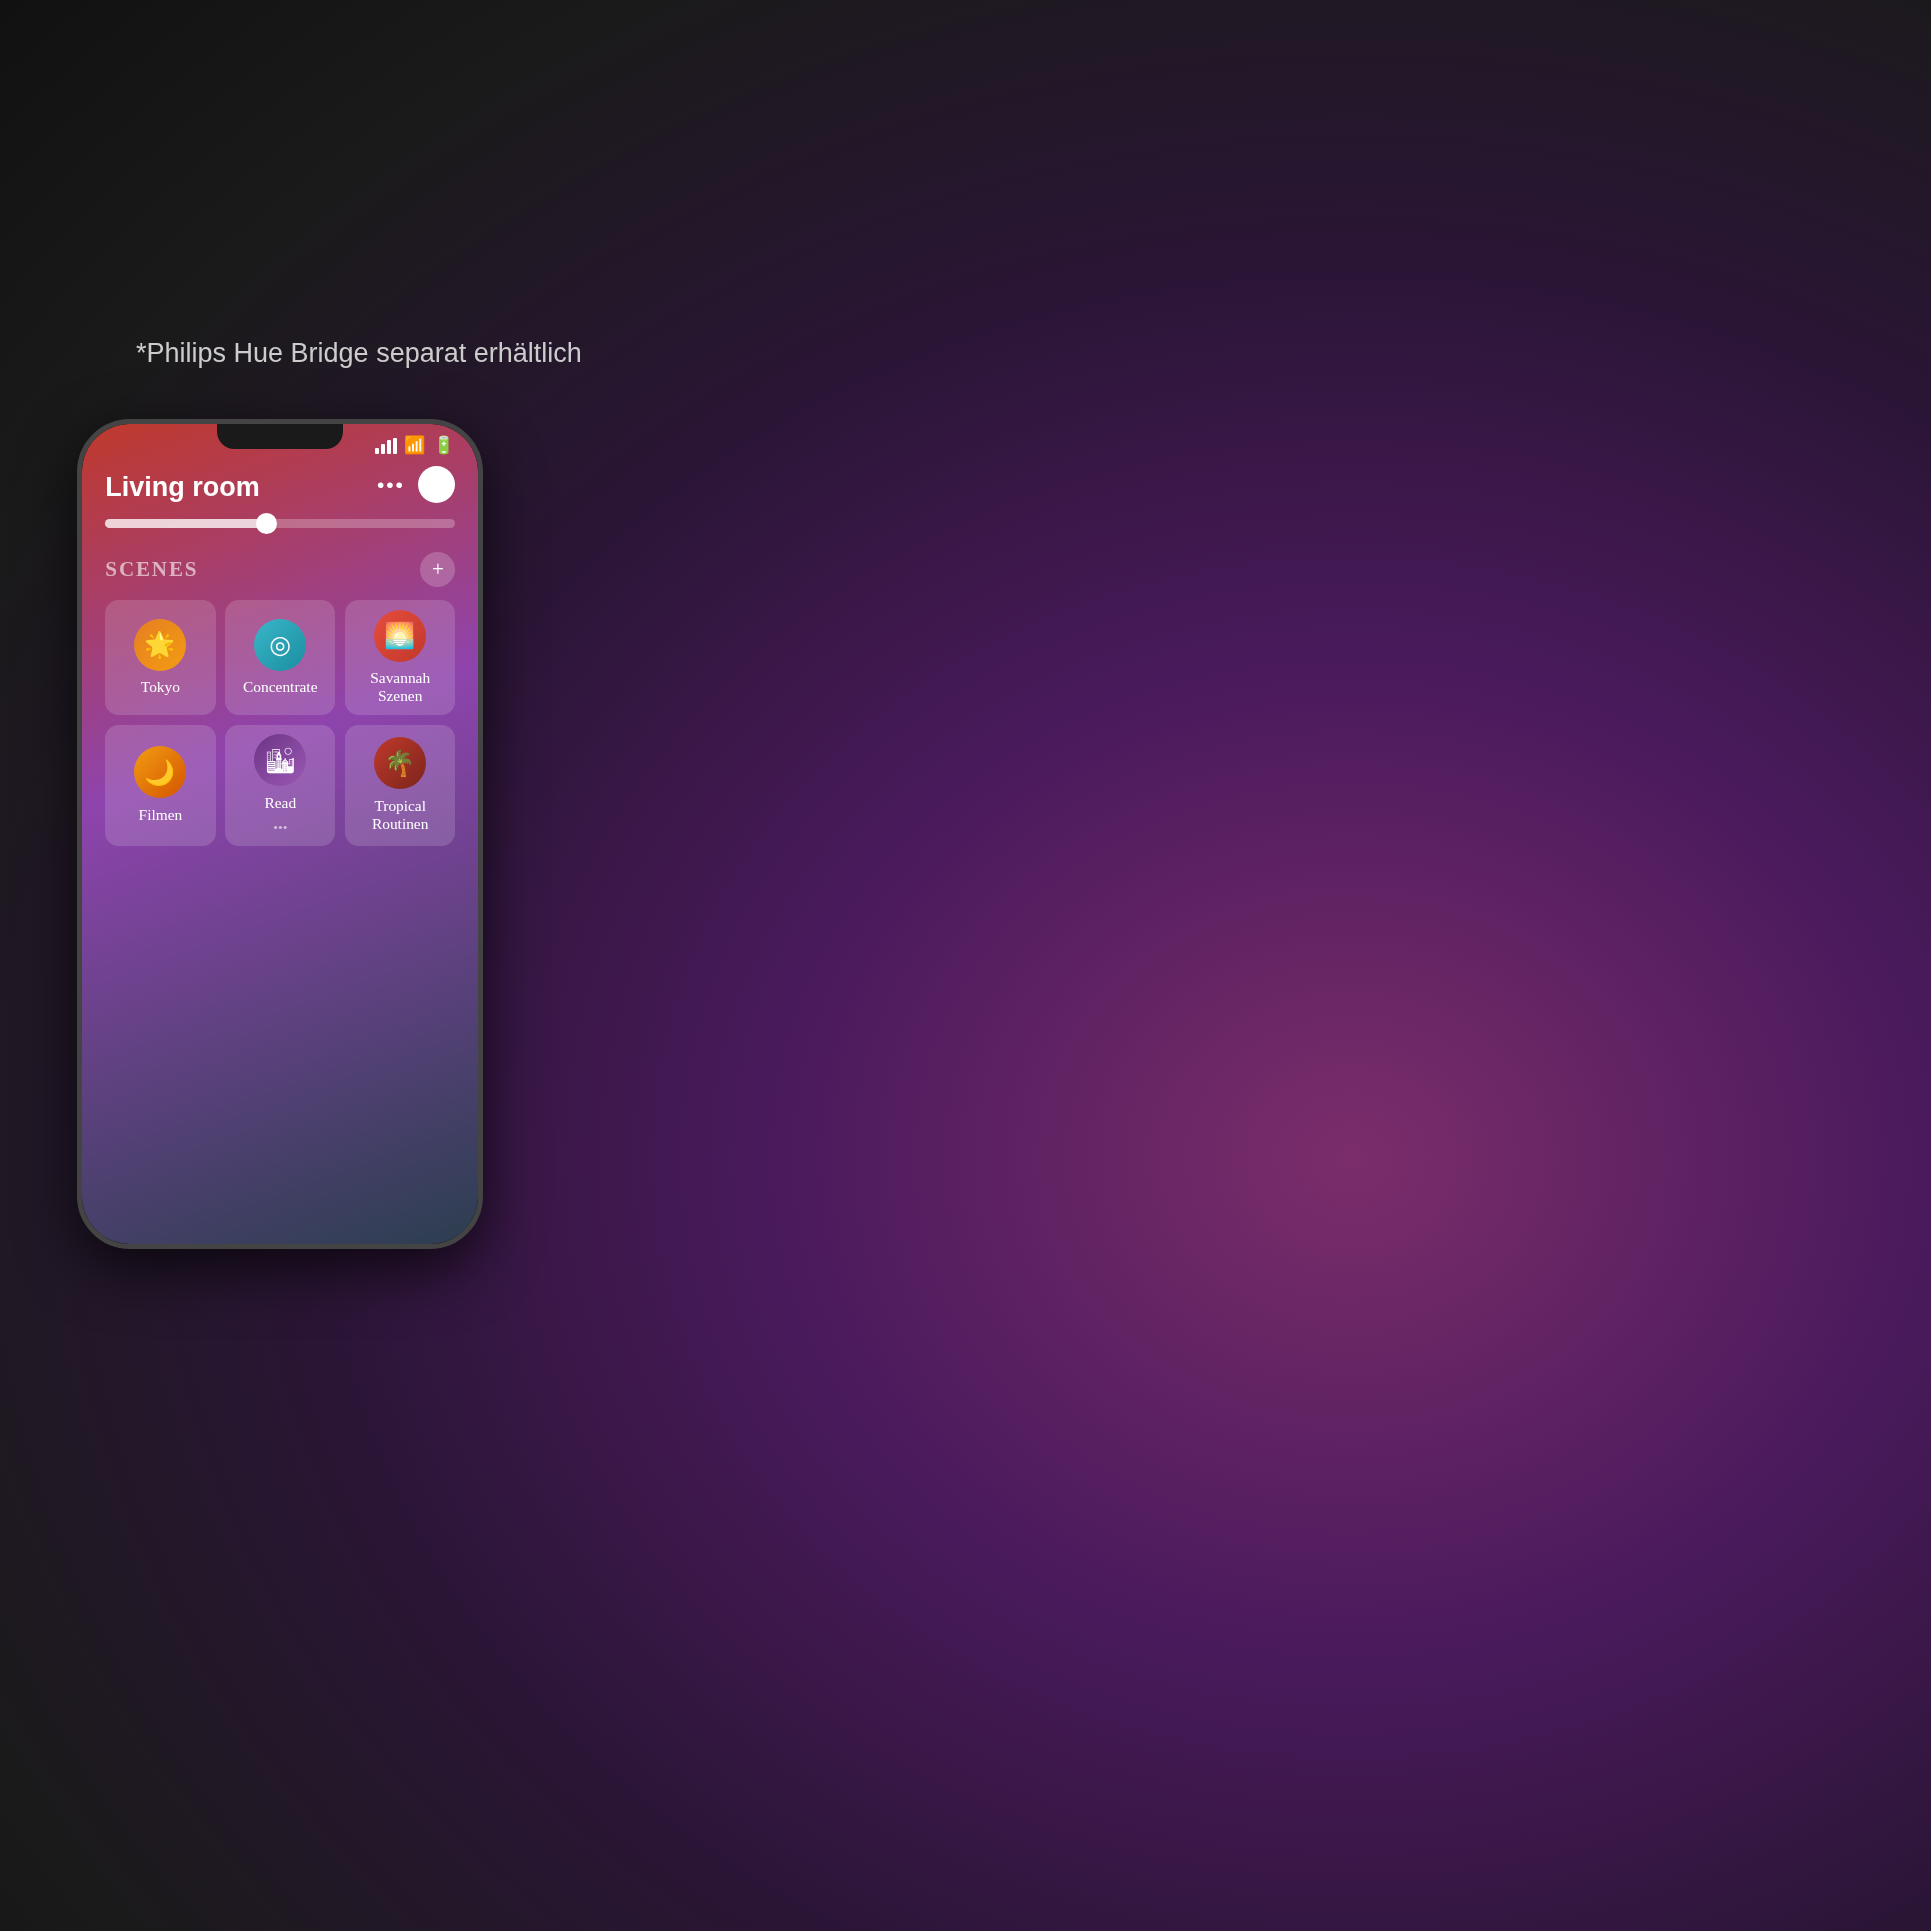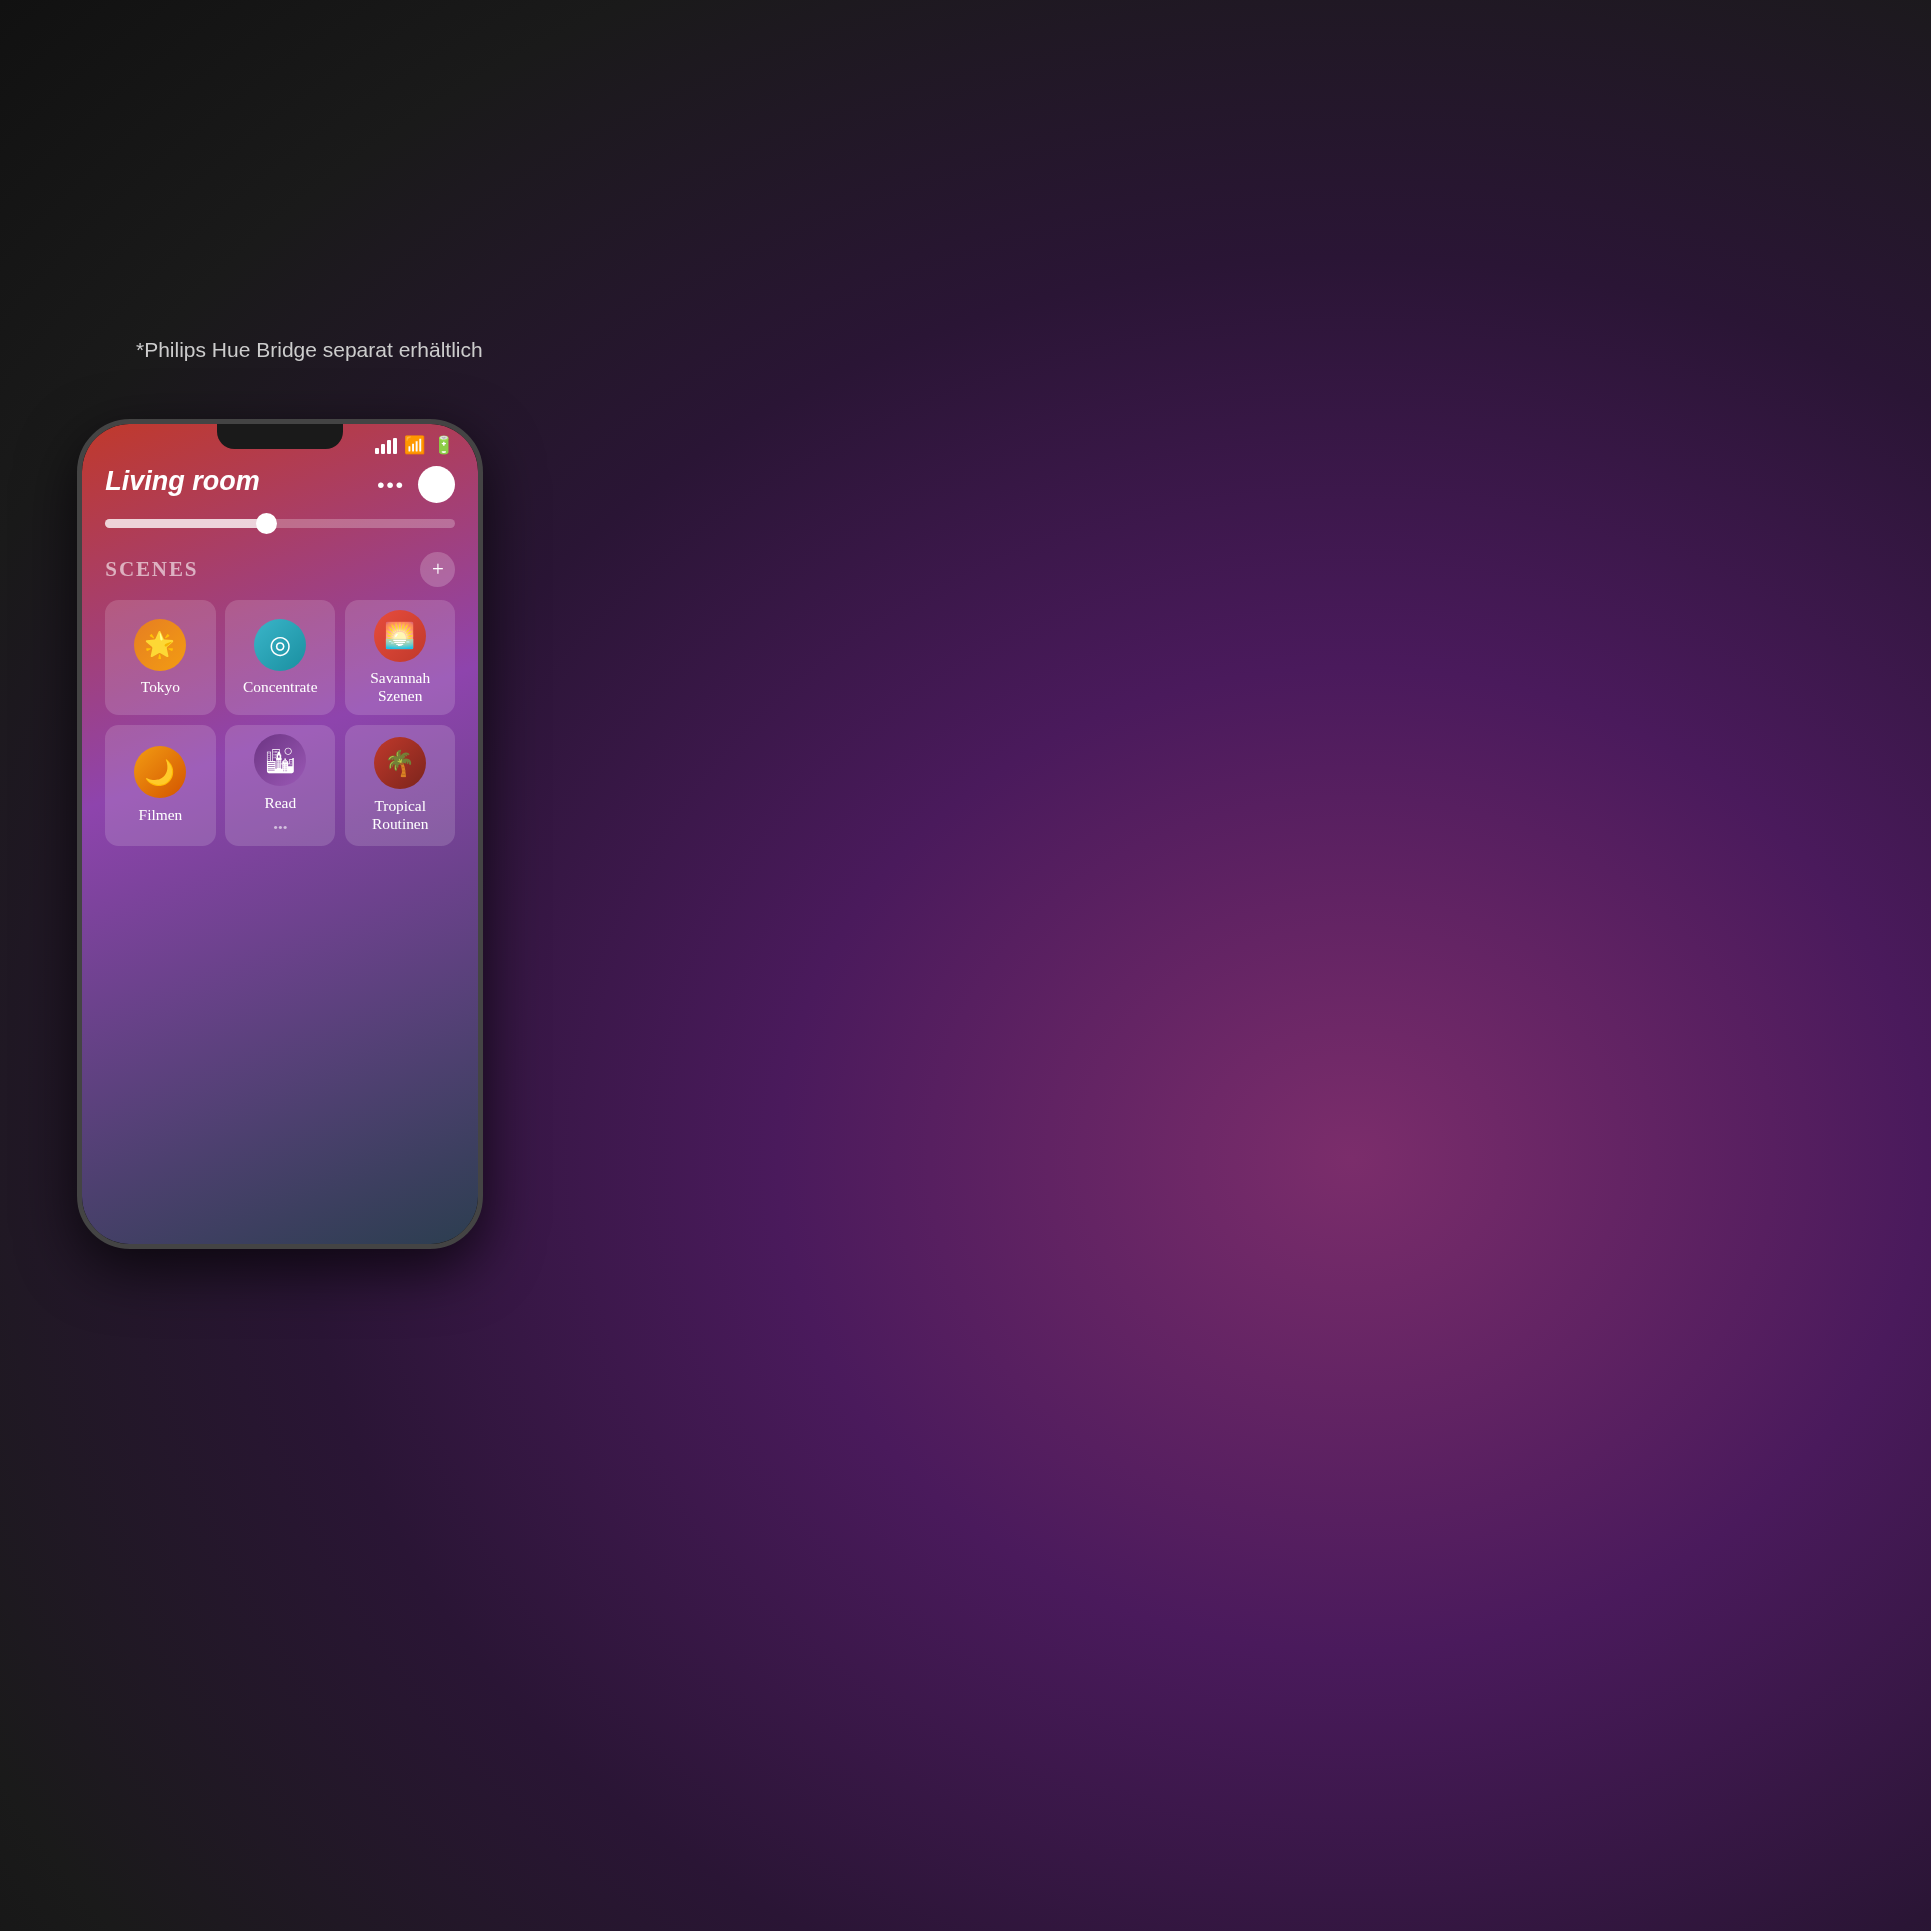--- a/index.html
+++ b/index.html
@@ -49,21 +49,21 @@
 
     
     .phone-section {
       width: 579px;
       flex-shrink: 0;
       position: relative;
       margin-top: 58px;
     }
 
     .phone-disclaimer {
-      font-size: 21px;
+      font-size: 27px;
       color: #ccc;
       padding: 19.3px 39px;
       position: absolute;
       top: 87px;
       left: 39px;
     }
 
     
     .phone-mockup {
       width: 406px;
@@ -122,22 +122,21 @@
     .signal-bar {
       width: 3.9px;
       background: white;
       border-radius: 1px;
     }
 
     .phone-room-header {
       padding: 9.7px 23px;
       display: flex;
       justify-content: space-between;
-      align-items: flex-start;
-      font-style: italic;
+      align-items: flex-end;
     }
 
     .room-title {
       font-size: 27px;
       font-weight: 600;
       color: white;
     }
 
     .room-controls {
       display: flex;

